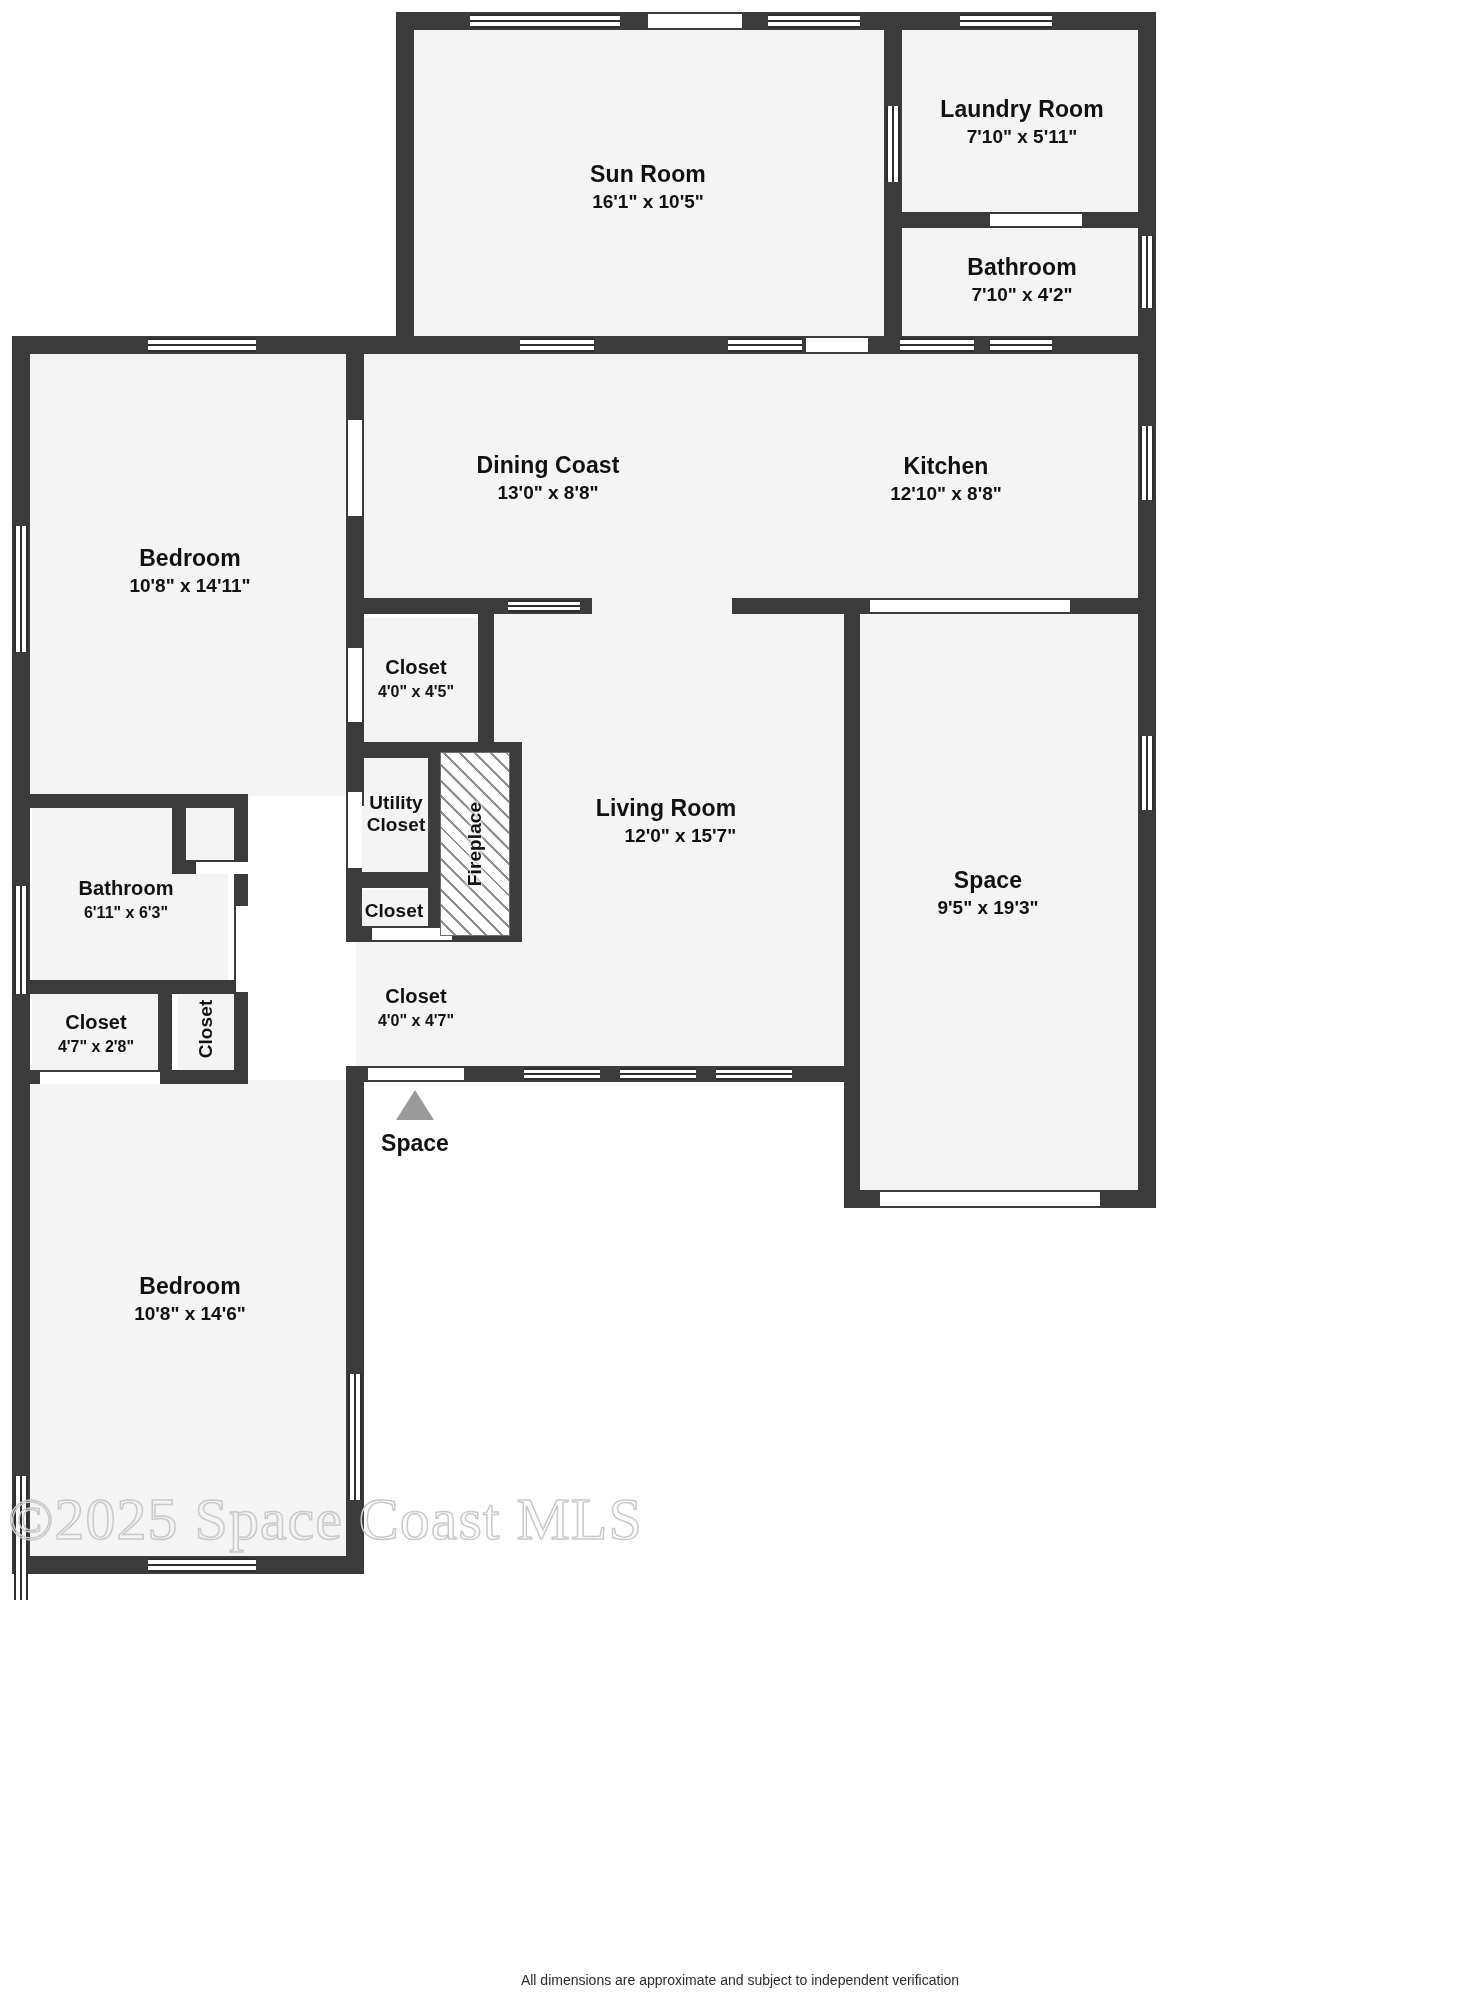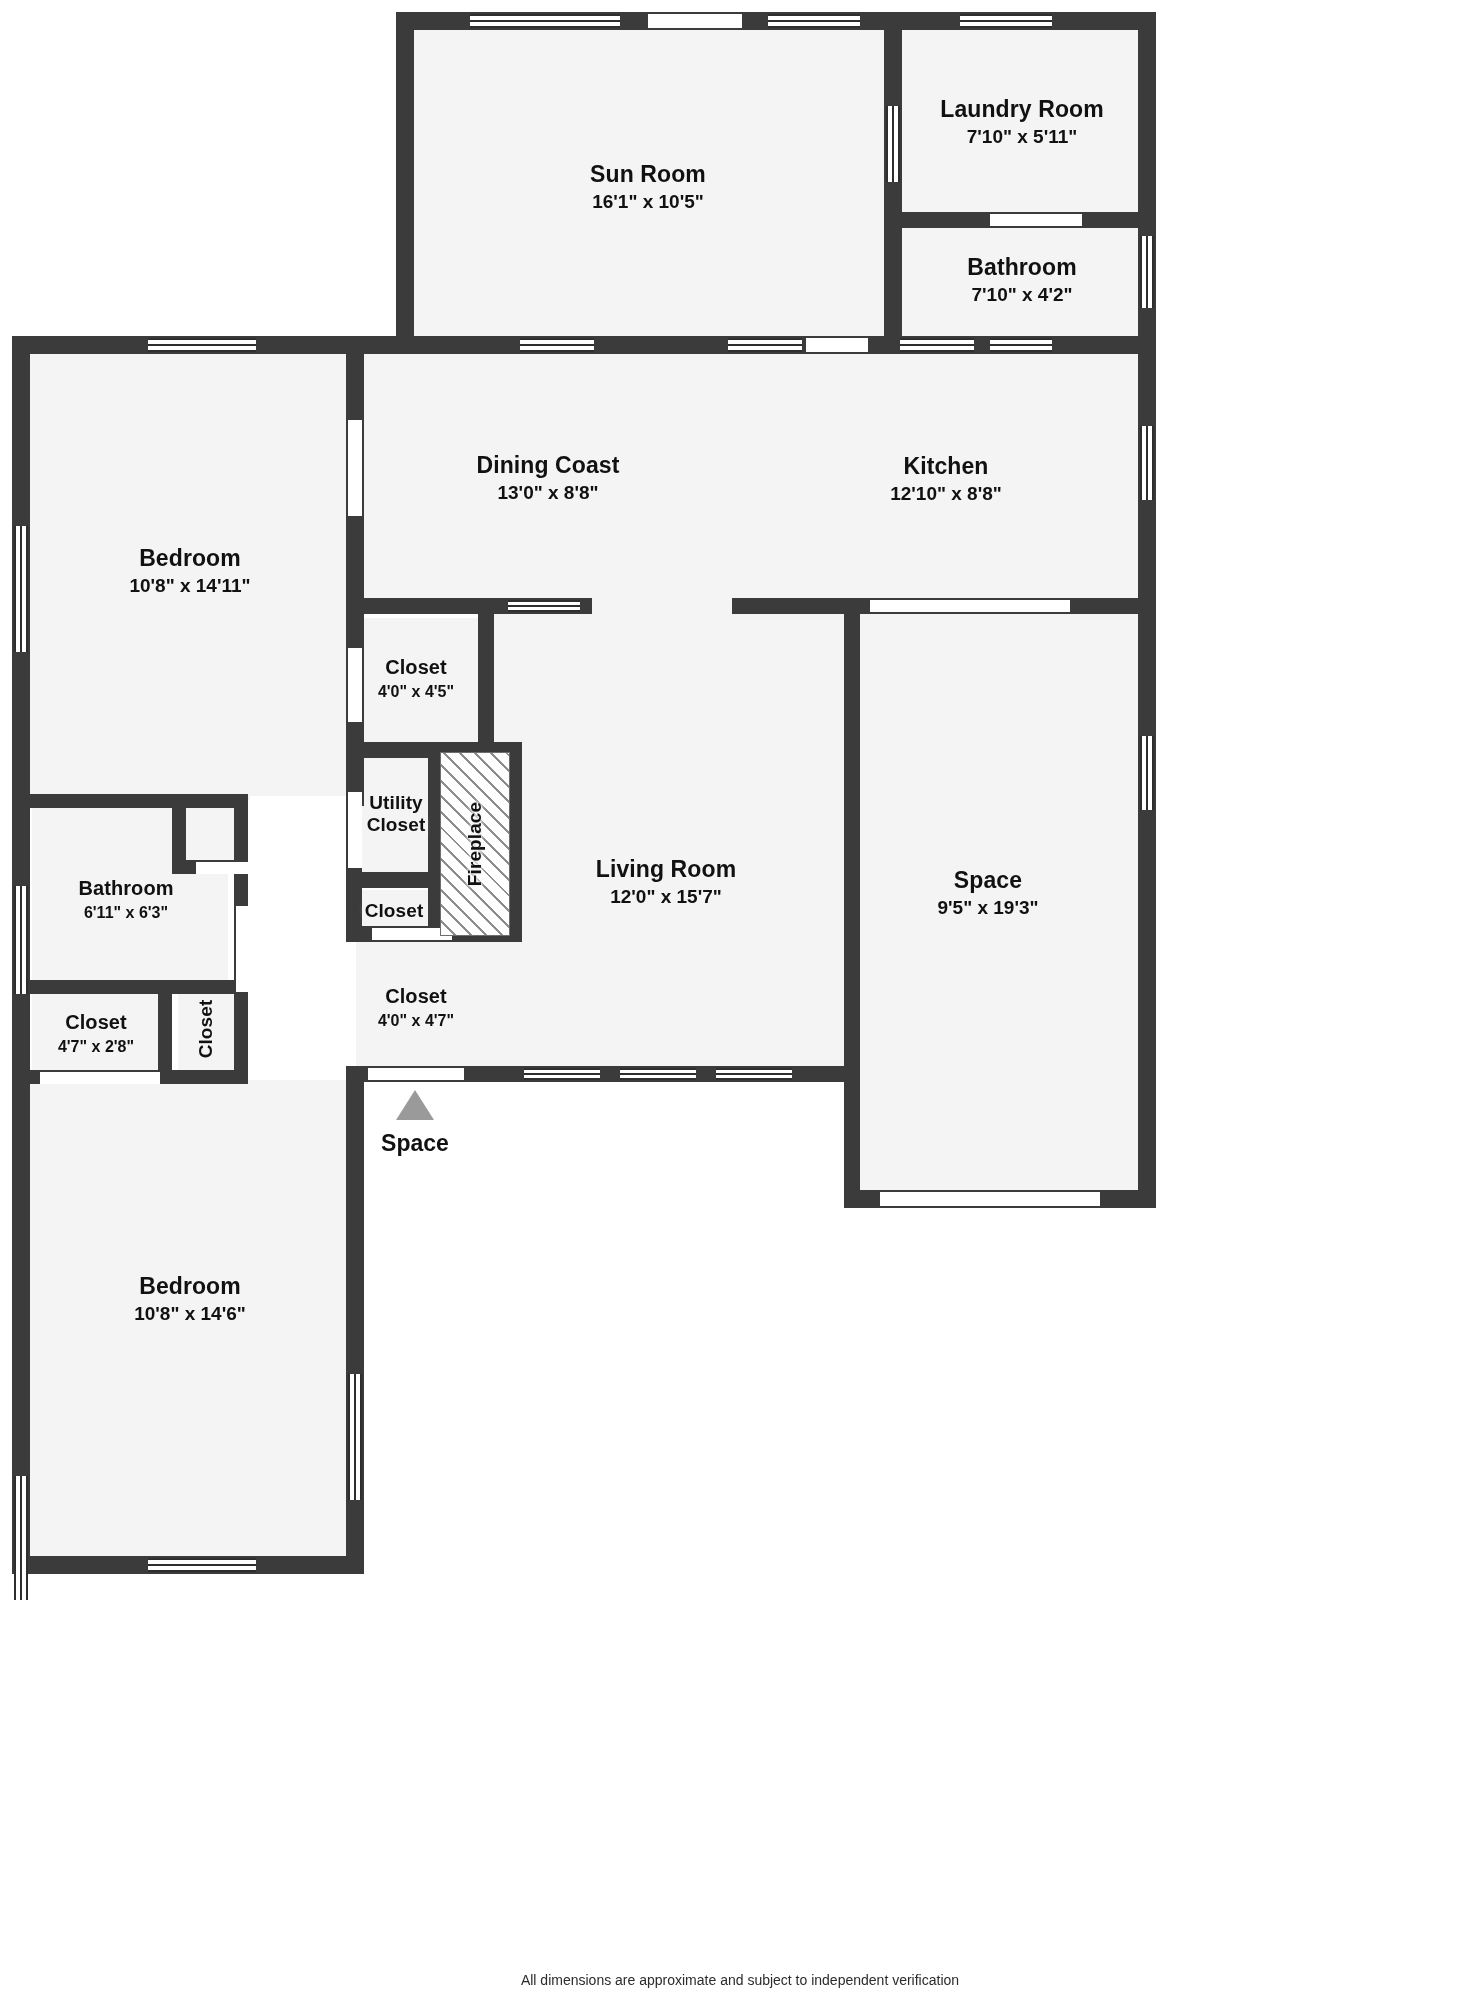--- a/index.html
+++ b/index.html
@@ -218,21 +218,21 @@
   </div>
 
   <div class="label xs" style="left:394px;top:911px;">
     <span class="nm">Closet</span>
   </div>
 
   <div class="label rot xs" style="left:475px;top:844px;">
     <span class="nm">Fireplace</span>
   </div>
 
-  <div class="label" style="left:666px;top:882px;">
+  <div class="label" style="left:666px;top:821px;text-align:right;">
     <span class="nm">Living Room</span>
     <span class="dm">12'0" x 15'7"</span>
   </div>
 
   <div class="label" style="left:988px;top:893px;">
     <span class="nm">Space</span>
     <span class="dm">9'5" x 19'3"</span>
   </div>
 
   <div class="label sm" style="left:126px;top:900px;">
@@ -255,15 +255,16 @@
   </div>
 
   <div class="label" style="left:190px;top:1299px;">
     <span class="nm">Bedroom</span>
     <span class="dm">10'8" x 14'6"</span>
   </div>
 
   <div class="entry-arrow" style="left:396px;top:1090px;"></div>
   <div class="entry-text" style="left:415px;top:1130px;">Space</div>
 
+  <div class="watermark">©2025 Space Coast MLS</div>
   <div class="disclaimer">All dimensions are approximate and subject to independent verification</div>
 
 </div>
 
 </body></html>

